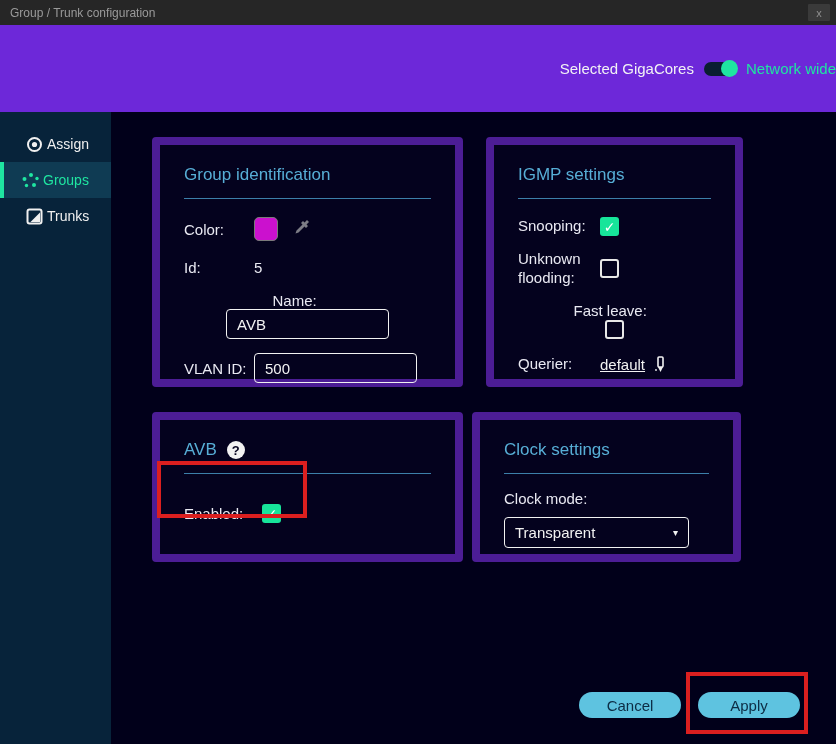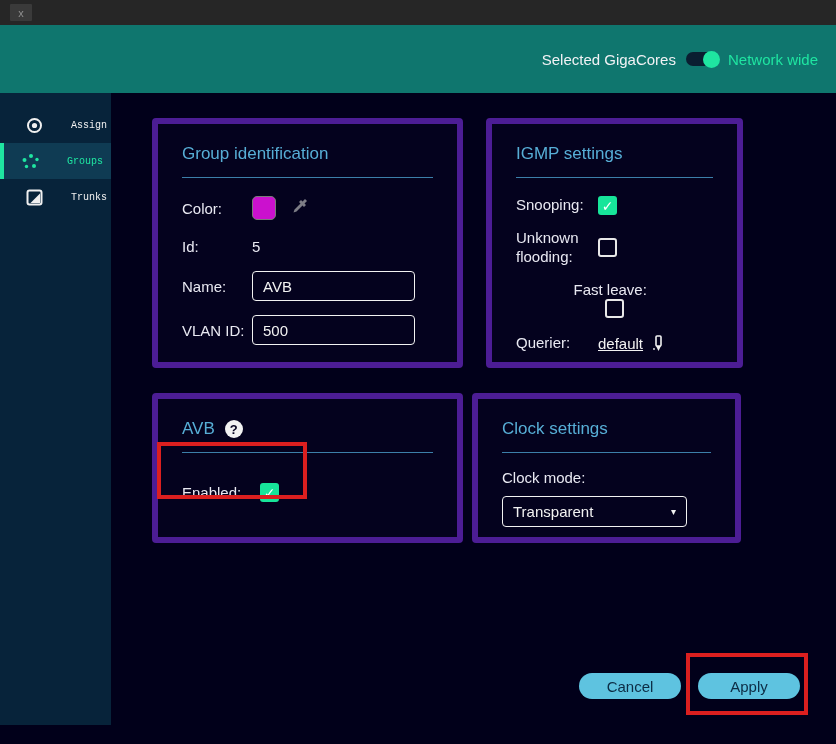--- a/index.html
+++ b/index.html
@@ -18,55 +18,54 @@
   }
   .titlebar-text{ font-size:12px; color:#9a9a9a; flex:1; }
   .close-btn{
     width:22px; height:17px; background:#3a3a3a; color:#8f8f8f;
     font-size:11px; display:flex; align-items:center; justify-content:center;
     cursor:default; border-radius:1px;
   }
 
   
   .header{
-    height:68px; background:#0f766e; display:flex; align-items:center;
-    justify-content:flex-end; padding-right:18px; gap:10px;
+    height:87px; background:#6d28d9; display:flex; align-items:center;
+    justify-content:flex-end; gap:10px;
   }
   .header-label{ font-size:15px; color:#f2f2f5; }
   .toggle{
     width:32px; height:14px; background:#0a1e31; border-radius:8px;
     position:relative; cursor:pointer;
   }
   .toggle-knob{
     width:17px; height:17px; border-radius:50%; background:#1fe5a1;
     position:absolute; right:-2px; top:-1.5px;
   }
   .header-state{ font-size:15px; color:#1fe5a1; }
 
   
   .body-row{ display:flex; height:632px; }
 
   .sidebar{ width:111px; background:#07233a; padding-top:14px; flex:none; }
   .side-item{
-    height:36px; display:flex; align-items:center; gap:28px;
-    padding-left:22px; font-size:10px; color:#f0f0f0; cursor:pointer;
+    height:36px; display:flex; align-items:center; gap:4px;
+    padding-left:22px; font-size:14px; color:#f0f0f0; cursor:pointer;
     border-left:4px solid transparent;
-    font-family:Liberation Mono, monospace;
   }
   .side-item.selected{
     background:#0f3b53; border-left-color:#1fe5a1; color:#1fe5a1;
     padding-left:18px;
   }
   .side-icon{ width:17px; height:17px; display:flex; flex:none; }
 
   .content{ position:relative; flex:1; background:#01001a; }
 
   
   .panel{
-    position:absolute; background:#04021e; border:6px solid #4c1d95;
+    position:absolute; background:#04021e; border:8px solid #4c1d95;
     border-radius:4px; padding:20px 24px;
   }
   .panel-1{ left:41px; top:25px;  width:311px; height:250px; }
   .panel-2{ left:375px; top:25px; width:257px; height:250px; }
   .panel-3{ left:41px; top:300px; width:311px; height:150px; }
   .panel-4{ left:361px; top:300px; width:269px; height:150px; }
 
   .panel-title{ font-size:17px; color:#57aed6; display:flex; align-items:center; gap:10px;}
   .panel-divider{ border:none; border-top:1px solid #3c7fa9; margin:13px 0 0 0; }
 
@@ -121,20 +120,21 @@
 
   
   .annot{ position:absolute; border:4px solid #db1f1f; pointer-events:none; }
   .annot-enabled{ left:46px; top:349px; width:150px; height:57px; }
   .annot-apply{ left:575px; top:560px; width:122px; height:62px; }
 </style>
 </head>
 <body>
 
 <div class="titlebar">
+  <span class="titlebar-text">Group / Trunk configuration</span>
   <span class="close-btn">x</span>
 </div>
 
 <div class="header">
   <span class="header-label">Selected GigaCores</span>
   <span class="toggle">
     <span class="toggle-knob"></span>
   </span>
   <span class="header-state">Network wide</span>
 </div>
@@ -187,21 +187,21 @@
             <g fill="#7d7d86">
               <path d="M15 2 l2 2 -2.5 2.5 1.5 1.5 -2 2 -1.5-1.5 -6 6 -3 1 1-3 6-6 -1.5-1.5 2-2 1.5 1.5 z"></path>
             </g>
           </svg>
         </span>
       </div>
       <div class="row">
         <span class="row-label">Id:</span>
         <span style="font-size:15px;">5</span>
       </div>
-      <div class="row" style="margin-top:16px;">
+      <div class="row" style="margin-top:16px;flex-direction:column;">
         <span class="row-label">Name:</span>
         <input class="text-input" value="AVB" style="">
       </div>
       <div class="row" style="margin-top:14px;">
         <span class="row-label">VLAN ID:</span>
         <input class="text-input" value="500" style="">
       </div>
     </div>
 
     <div class="panel panel-2">

